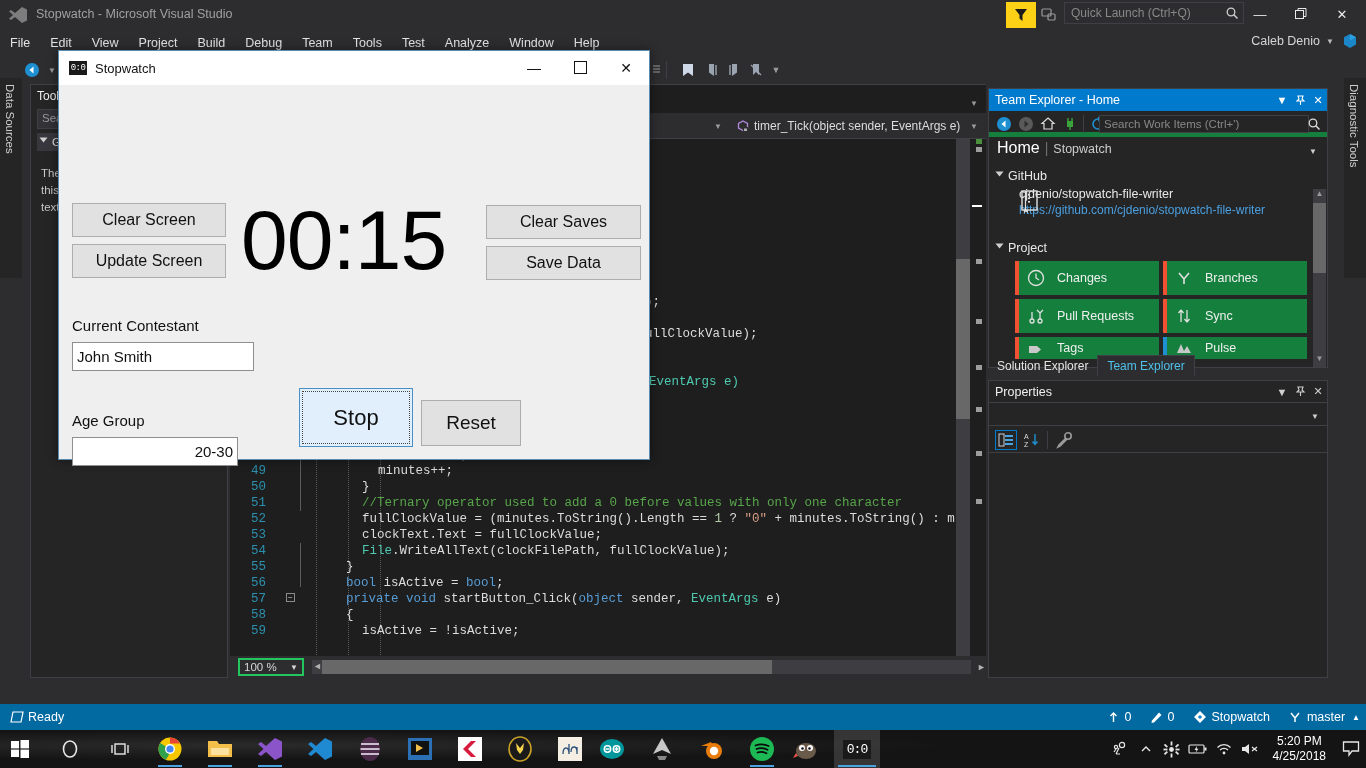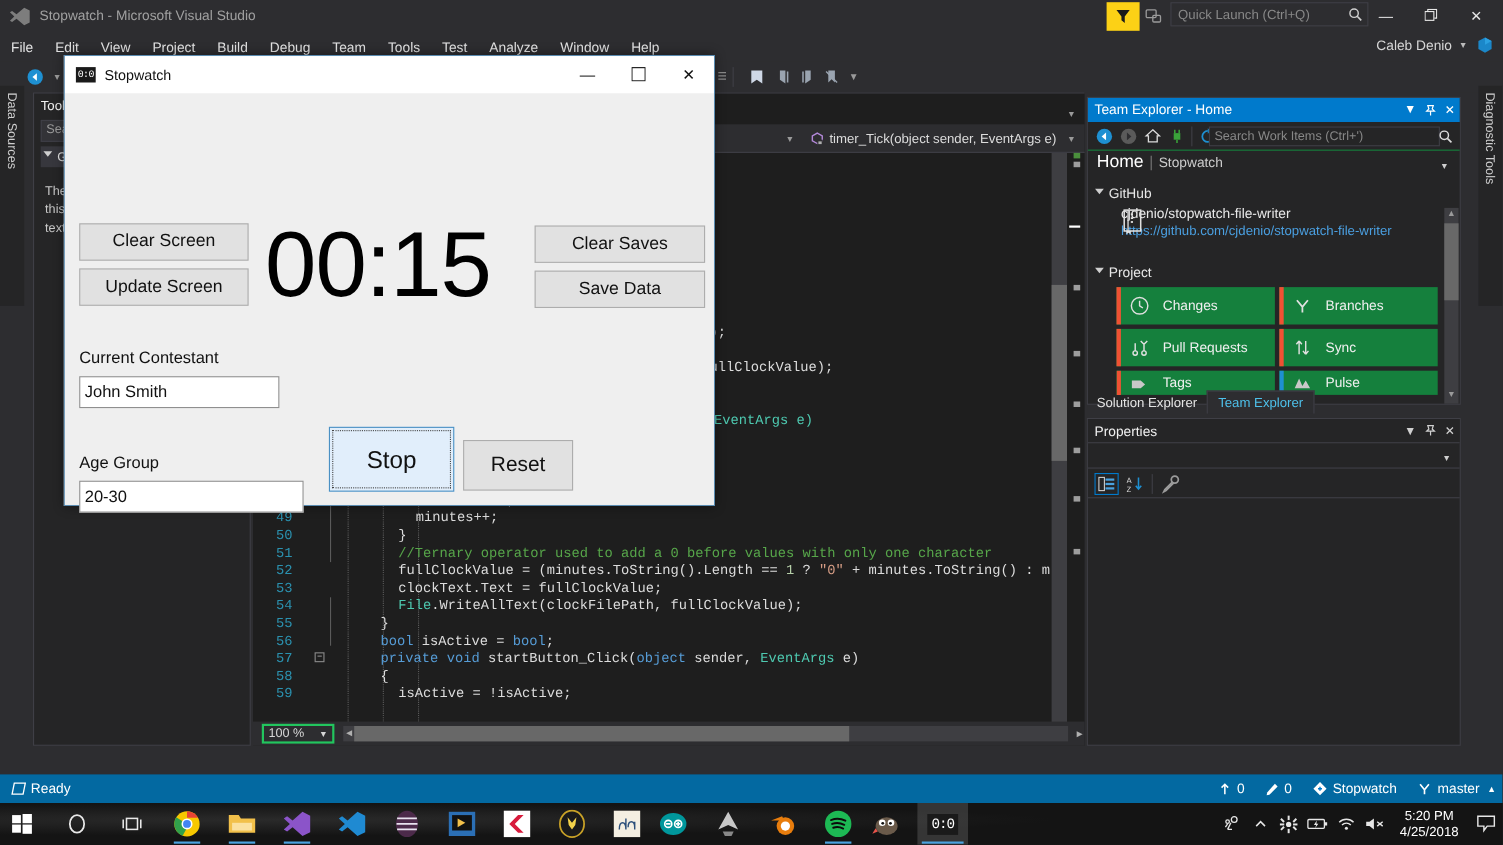--- a/index.html
+++ b/index.html
@@ -189,21 +189,21 @@
   }
   .te-title {
     position: absolute; left: 0; top: 0; width: 338px; height: 22px;
     background: #007acc; color: #fff; font-size: 12.5px;
     display: flex; align-items: center; padding-left: 6px;
   }
   .te-title-dots { flex: 1; height: 100%; }
   .panel-btn { width: 18px; height: 18px; display:flex; align-items:center; justify-content:center; color:#fff; font-size: 11px; }
   .te-toolbar {
     position: absolute; left: 0; top: 22px; width: 338px; height: 26px;
-    background: #252526; border-bottom: 1px solid #15803d;
+    background: #252526; border-bottom: 5px solid #15803d;
   }
   .te-tb-icon { position: absolute; top: 4px; width: 18px; height: 18px; display:flex;align-items:center;justify-content:center; }
   .te-search {
     position: absolute; left: 110px; top: 4px; width: 210px; height: 18px;
     border: 1px solid #3f3f46; background: #252526; color: #888; font-size: 11.5px;
     padding-left: 4px; display:flex; align-items:center;
   }
   .te-home-row {
     position: absolute; left: 0; top: 50px; width: 338px; height: 26px;
     display: flex; align-items: baseline; padding-left: 8px;
@@ -809,21 +809,21 @@
 
       <div class="clock-display" style="left:182px; top:100px;">00:15</div>
 
       <div class="wf-btn" style="left:427px; top:120px; width:155px; height:34px;">Clear Saves</div>
       <div class="wf-btn" style="left:427px; top:161px; width:155px; height:34px;">Save Data</div>
 
       <div class="wf-label" style="left:13px; top:232px;">Current Contestant</div>
       <input class="wf-input" style="left: 13px; top: 257px; width: 182px; height: 29px;" value="John Smith">
 
       <div class="wf-label" style="left:13px; top:327px;">Age Group</div>
-      <input class="wf-input" style="left: 13px; top: 352px; width: 204px; height: 29px;" value="20-30">
+      <input class="wf-input" style="left: 13px; top: 352px; width: 166px; height: 29px; text-align: right;" value="20-30">
 
       <div class="wf-btn focused" style="left:240px; top:303px; width:114px; height:59px; font-size:22px;">Stop</div>
       <div class="wf-btn" style="left:362px; top:315px; width:100px; height:46px; font-size:19px;">Reset</div>
     </div>
   </div>
 
   <div class="taskbar">
     <div class="tb-bg"></div>
 
     <span class="tb-start">

